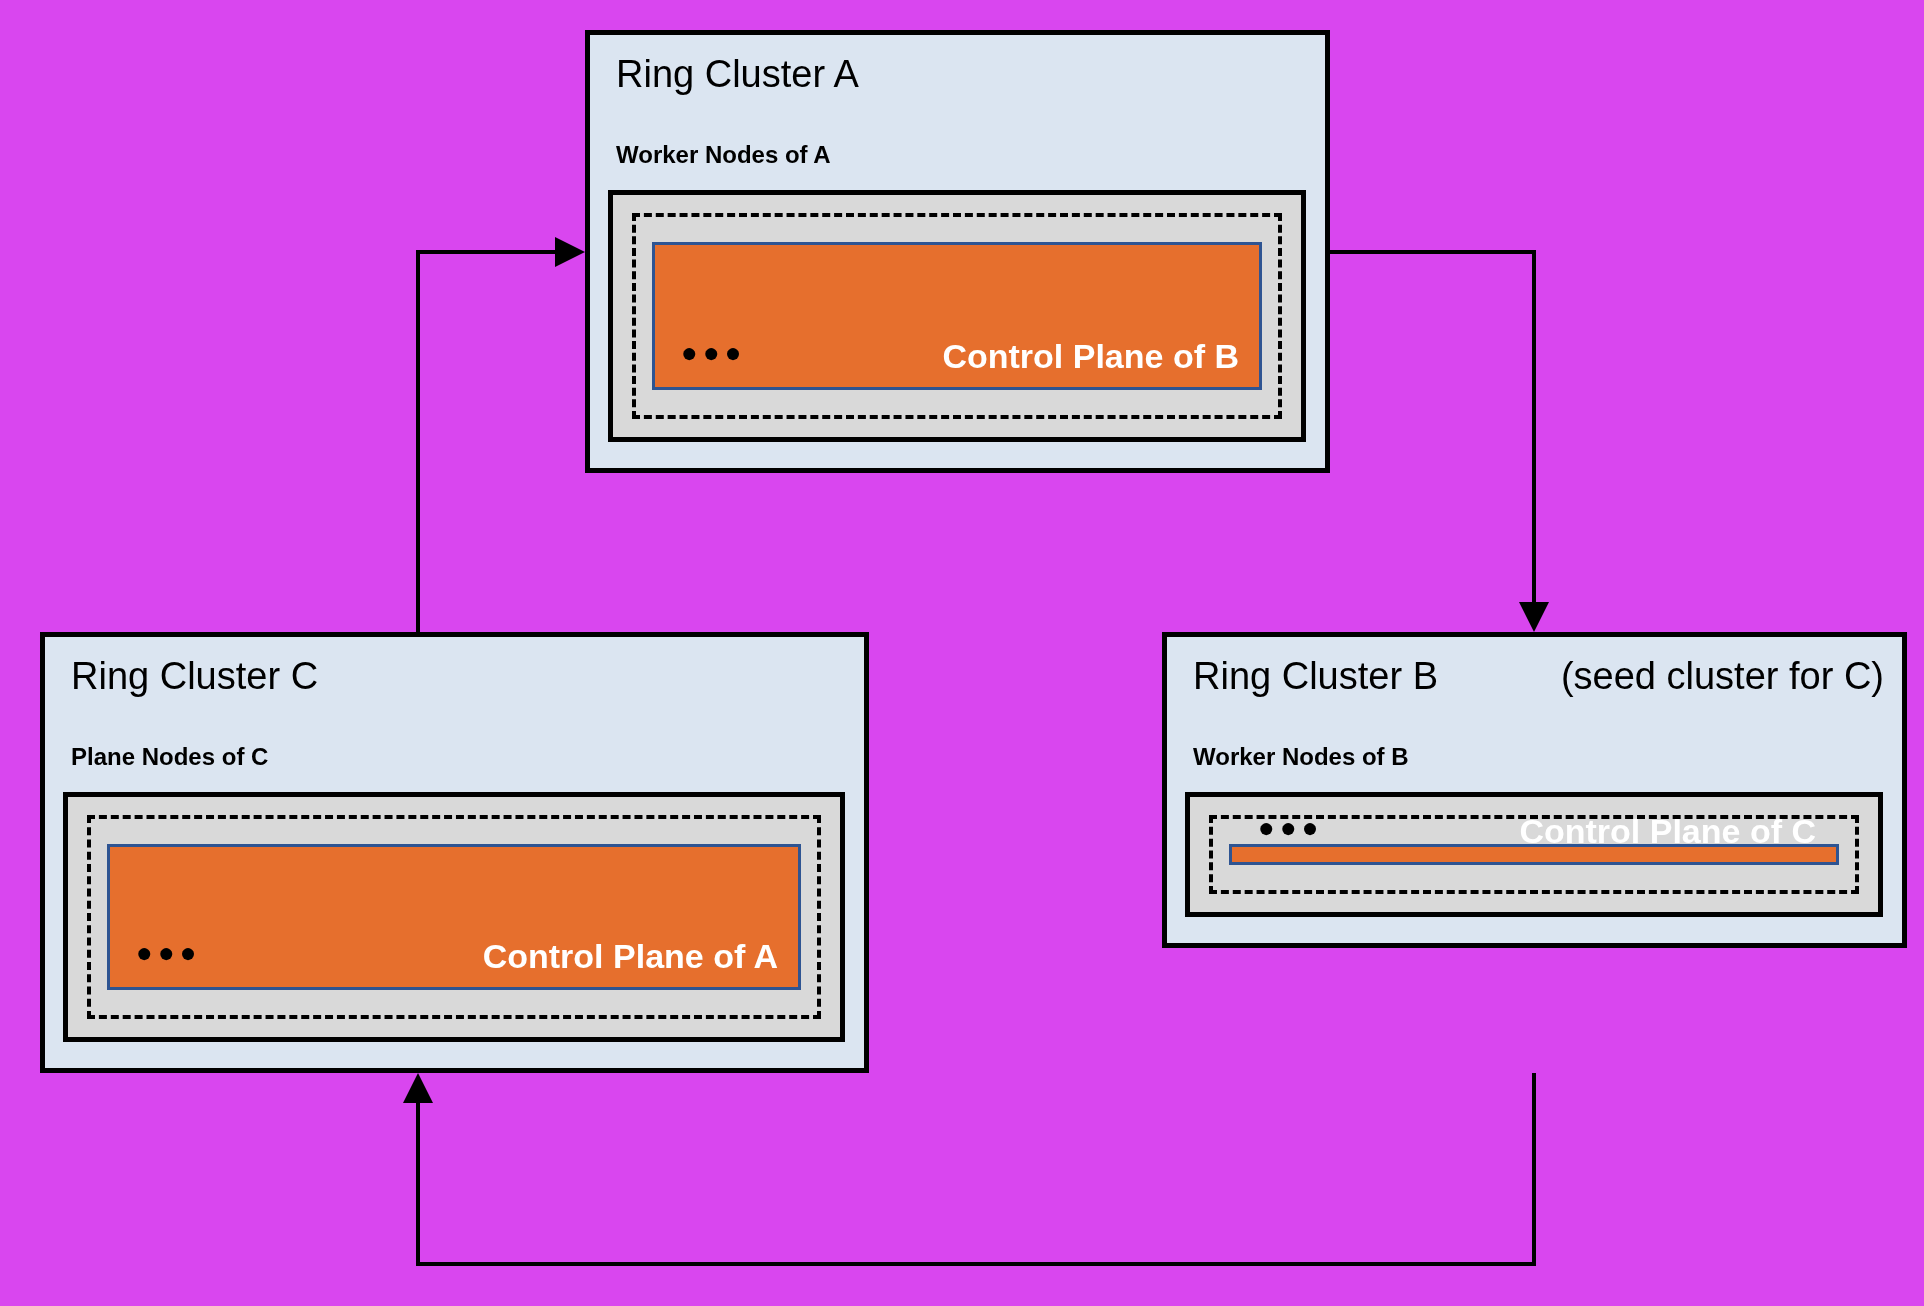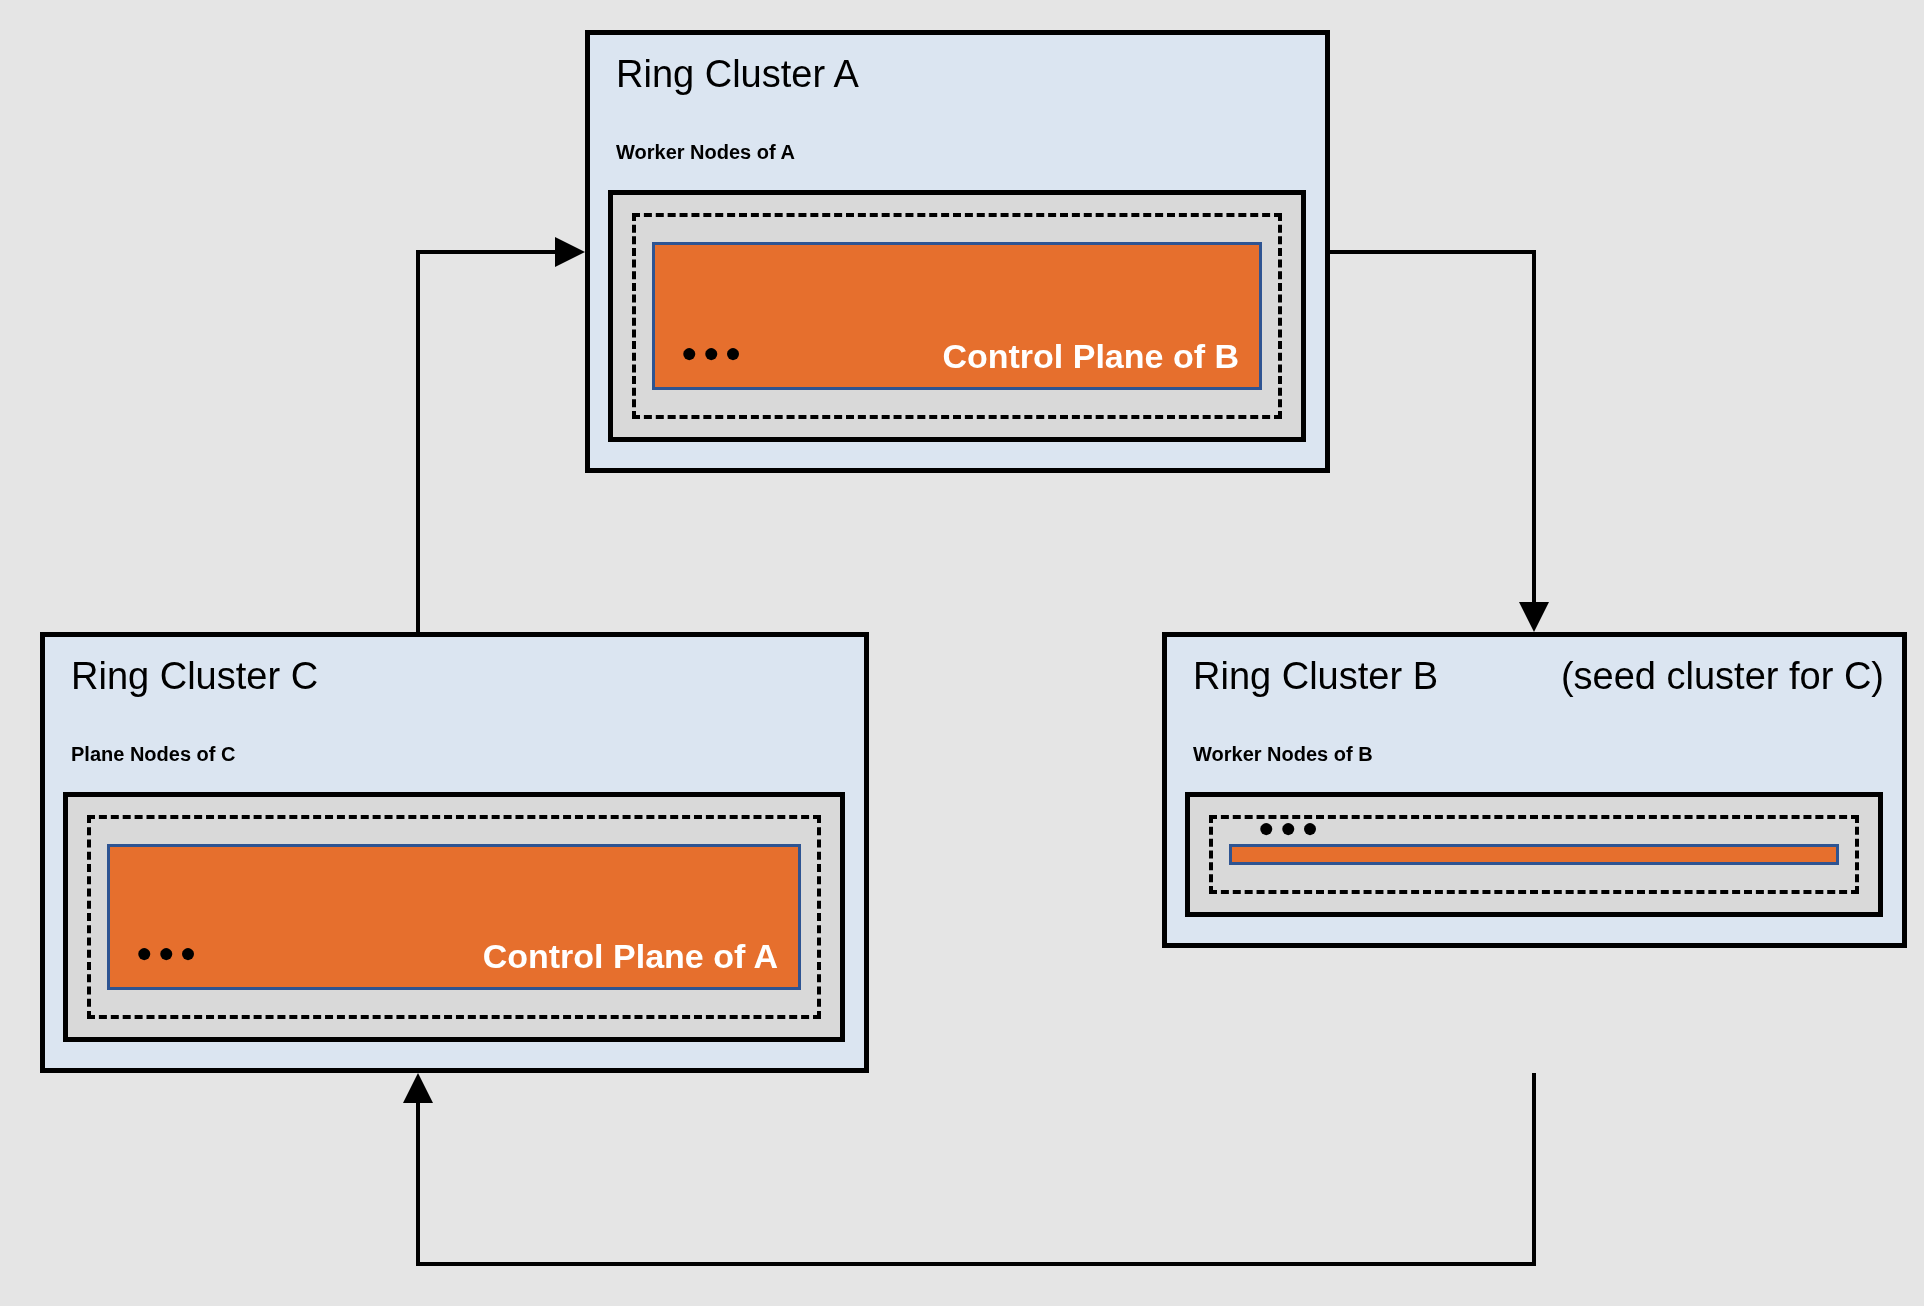--- a/index.html
+++ b/index.html
@@ -1,20 +1,20 @@
 <!DOCTYPE html>
 <html style="--cluster-bg: #dbe5f1; --inner-bg: #d9d9d9; --control-plane-bg: #e66f2d; --control-plane-border: #2e5492; --line: #000000;"><head>
 <meta charset="utf-8">
 <style>
   html, body { margin: 0; padding: 0; background: #ffffff; }
   .canvas {
     position: relative;
     width: 1924px;
     height: 1306px;
-    background: #e5e5e5;
+    background: #d946ef;
     font-family: "Liberation Sans", sans-serif;
     overflow: hidden;
   }
   .cluster {
     position: absolute;
     background: var(--cluster-bg, #dbe5f1);
     border: 5px solid var(--line, #000);
     box-sizing: border-box;
     z-index: 1;
   }
@@ -27,21 +27,21 @@
     align-items: baseline;
     padding: 18px 18px 0 26px;
     font-size: 38px;
     line-height: 1.15;
     color: #000;
   }
   .worker-label {
     position: absolute;
     left: 26px;
     top: 106px;
-    font-size: 20px;
+    font-size: 24px;
     font-weight: bold;
     color: #000;
   }
   .gray-box {
     position: absolute;
     left: 18px; right: 19px; top: 155px; bottom: 26px;
     background: var(--inner-bg, #d9d9d9);
     border: 5px solid var(--line, #000);
     box-sizing: border-box;
   }
@@ -125,20 +125,21 @@
   <div class="cluster cluster-b">
     <div class="cluster-title">
       <span>Ring Cluster B</span>
       <span>(seed cluster for C)</span>
     </div>
     <div class="worker-label">Worker Nodes of B</div>
     <div class="gray-box">
       <div class="dashed-box">
         <div class="orange-box">
           <span class="ellipsis">●●●</span>
+          <span class="cp-label">Control Plane of C</span>
         </div>
       </div>
     </div>
   </div>
 
   <div class="cluster cluster-c">
     <div class="cluster-title">
       <span>Ring Cluster C</span>
     </div>
     <div class="worker-label">Plane Nodes of C</div>

